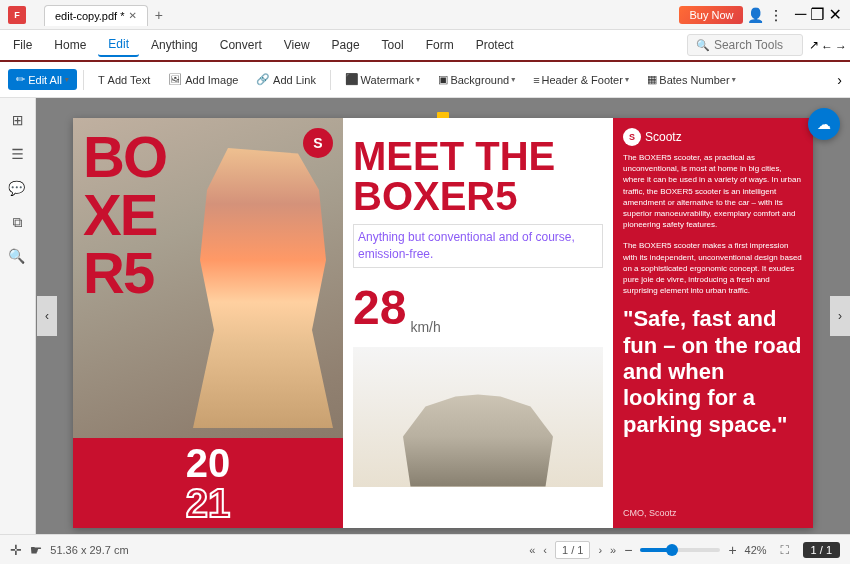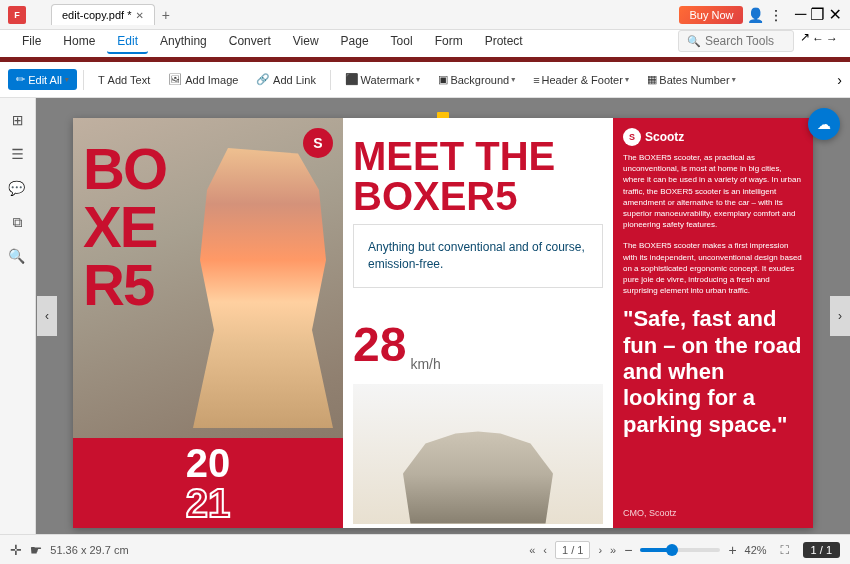--- a/index.html
+++ b/index.html
@@ -10,36 +10,36 @@
       height: 30px;
       background: #f5f5f5;
       display: flex;
       align-items: center;
       padding: 0 8px;
       border-bottom: 1px solid #ddd;
       user-select: none;
     }
     .title-bar-left { display: flex; align-items: center; gap: 6px; }
     .app-icon { width: 18px; height: 18px; background: #e04040; border-radius: 2px; display: flex; align-items: center; justify-content: center; color: white; font-size: 9px; font-weight: bold; }
-    .tab-area { display: flex; align-items: center; margin-left: 19px; }
+    .tab-area { display: flex; align-items: flex-end; margin-left: 12px; }
     .tab { display: flex; align-items: center; gap: 4px; background: white; border: 1px solid #ccc; border-bottom: none; padding: 4px 10px; font-size: 11px; border-radius: 4px 4px 0 0; }
     .tab-close { color: #666; cursor: pointer; font-size: 10px; }
     .new-tab { width: 22px; height: 22px; display: flex; align-items: center; justify-content: center; color: #666; font-size: 14px; cursor: pointer; }
     .title-bar-right { margin-left: auto; display: flex; align-items: center; gap: 4px; }
     .buy-now-btn { background: linear-gradient(135deg, #ff6b35, #e04040); color: white; border: none; padding: 3px 10px; border-radius: 3px; font-size: 11px; cursor: pointer; }
     .window-controls { display: flex; gap: 4px; margin-left: 8px; }
 
     
     .menu-bar {
       height: 32px;
       background: white;
       display: flex;
-      align-items: flex-start;
-      padding: 0 12px;
-      border-bottom: 5px solid #7f1d1d;
+      align-items: center;
+      padding: 0 3px;
+      border-bottom: 2px solid #7f1d1d;
       gap: 2px;
     }
     .menu-item {
       padding: 4px 10px;
       font-size: 12px;
       cursor: pointer;
       border-radius: 3px;
       color: #333;
     }
     .menu-item.active { color: #0078d4; border-bottom: 2px solid #0078d4; }
@@ -144,21 +144,21 @@
 
     
     .pdf-left {
       width: 270px;
       background: white;
       position: relative;
       overflow: hidden;
     }
     .boxer-title {
       position: absolute;
-      top: 22px;
+      top: 10px;
       left: 10px;
       z-index: 2;
     }
     .boxer-title-text {
       font-size: 58px;
       font-weight: 900;
       color: #c8102e;
       line-height: 1;
       letter-spacing: -2px;
     }
@@ -223,25 +223,25 @@
     .meet-boxer-title {
       font-size: 40px;
       font-weight: 900;
       color: #c8102e;
       line-height: 1.05;
       margin-top: 8px;
       margin-bottom: 8px;
     }
     .boxer-subtitle {
       font-size: 12px;
-      color: #0c4a6e;
+      color: #8b5cf6;
       line-height: 1.4;
-      margin-bottom: 29px;
+      margin-bottom: 12px;
       border: 1px solid #ddd;
-      padding: 14px;
+      padding: 4px;
     }
     .speed-display {
       display: flex;
       align-items: flex-end;
       gap: 4px;
       margin-bottom: 12px;
     }
     .speed-number {
       font-size: 48px;
       font-weight: 900;
@@ -281,21 +281,21 @@
       display: flex;
       align-items: center;
       justify-content: center;
       color: #c8102e;
       font-size: 9px;
       font-weight: bold;
     }
     .scootz-name {
       color: white;
       font-size: 12px;
-      font-weight: bold;
+      font-weight: normal;
     }
     .boxer-description {
       font-size: 8px;
       color: white;
       line-height: 1.4;
       margin-bottom: 10px;
     }
     .big-quote {
       font-size: 22px;
       font-weight: 900;

